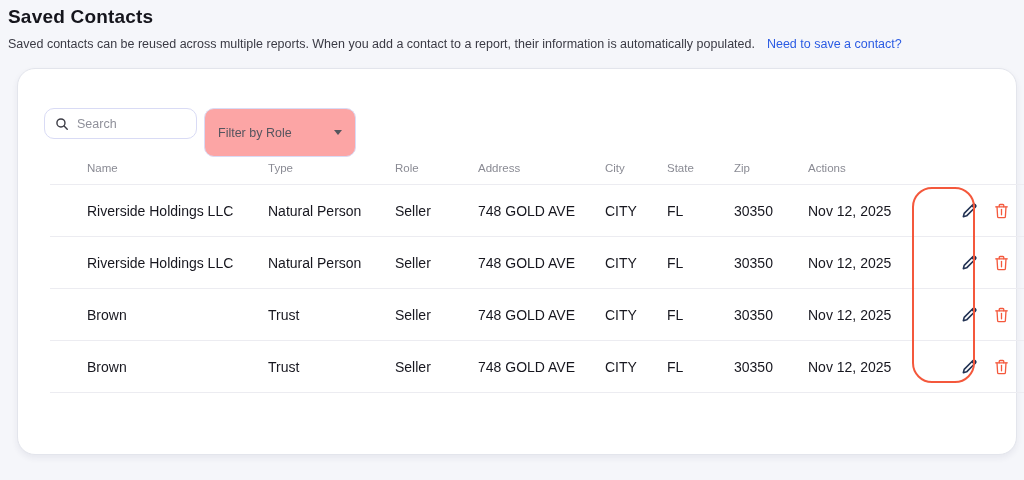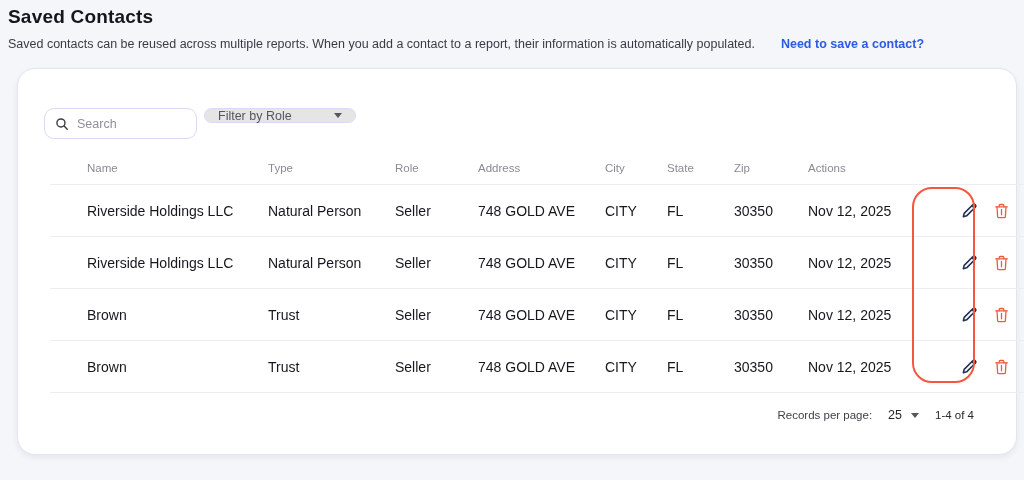--- a/index.html
+++ b/index.html
@@ -13,21 +13,21 @@
   .page-title {
     position:absolute; left:8px; top:6px;
     font-size:19px; font-weight:700; color:#15151c;
     letter-spacing:.2px;
   }
   .page-sub {
     position:absolute; left:8px; top:37px; right:8px;
     font-size:12.5px; color:#3a3a44;
   }
   .page-sub a {
-    color:#2b5be3; text-decoration:none; margin-left:26px; font-weight:700;
+    color:#2b5be3; text-decoration:none; margin-left:12px; font-weight:400;
   }
   .card {
     position:absolute; left:17px; top:68px;
     width:1000px; height:387px;
     background:#ffffff;
     border:1px solid #e3e5ec;
     border-radius:18px;
     box-shadow:0 3px 6px rgba(40,45,80,.07);
   }
   
@@ -40,24 +40,24 @@
   }
   .search-box svg { flex:0 0 auto; }
   .search-box input {
     border:none; outline:none; width:100%;
     font-family:"Liberation Sans", sans-serif;
     font-size:12.5px; color:#33333c; background:transparent;
   }
   .search-box input::placeholder { color:#8f909a; }
   .filter-box {
     position:absolute; left:186px; top:39px;
-    width:152px; height:15px;
+    width:152px; height:49px;
     border:1px solid #d9dbf5; border-radius:10px;
     display:flex; align-items:center; justify-content:space-between;
-    padding:0 13px; background:#e5e5e5; cursor:pointer;
+    padding:0 13px; background:#fca5a5; cursor:pointer;
     font-size:12.5px; color:#55555f;
   }
   .caret {
     width:0; height:0;
     border-left:4.5px solid transparent;
     border-right:4.5px solid transparent;
     border-top:5px solid #55565e;
   }
   
   .tbl { position:absolute; left:0; top:82px; width:100%;margin-left:32px; }
@@ -236,22 +236,14 @@
               <path d="M2.5 3.8l.6 9.6c0 .7.6 1.2 1.2 1.2h5.4c.6 0 1.2-.5 1.2-1.2l.6-9.6"></path>
               <path d="M7 6.4v5.4"></path>
             </svg>
         </button>
       </div>
     </div>
   </div>
 
   <div class="actions-highlight"></div>
 
-  <div class="pagination">
-    <span class="pag-label">Records per page:</span>
-    <span class="pag-select">
-      <span>25</span>
-      <span class="caret"></span>
-    </span>
-    <span class="pag-range">1-4 of 4</span>
-  </div>
 
 </div>
 
 </body></html>

